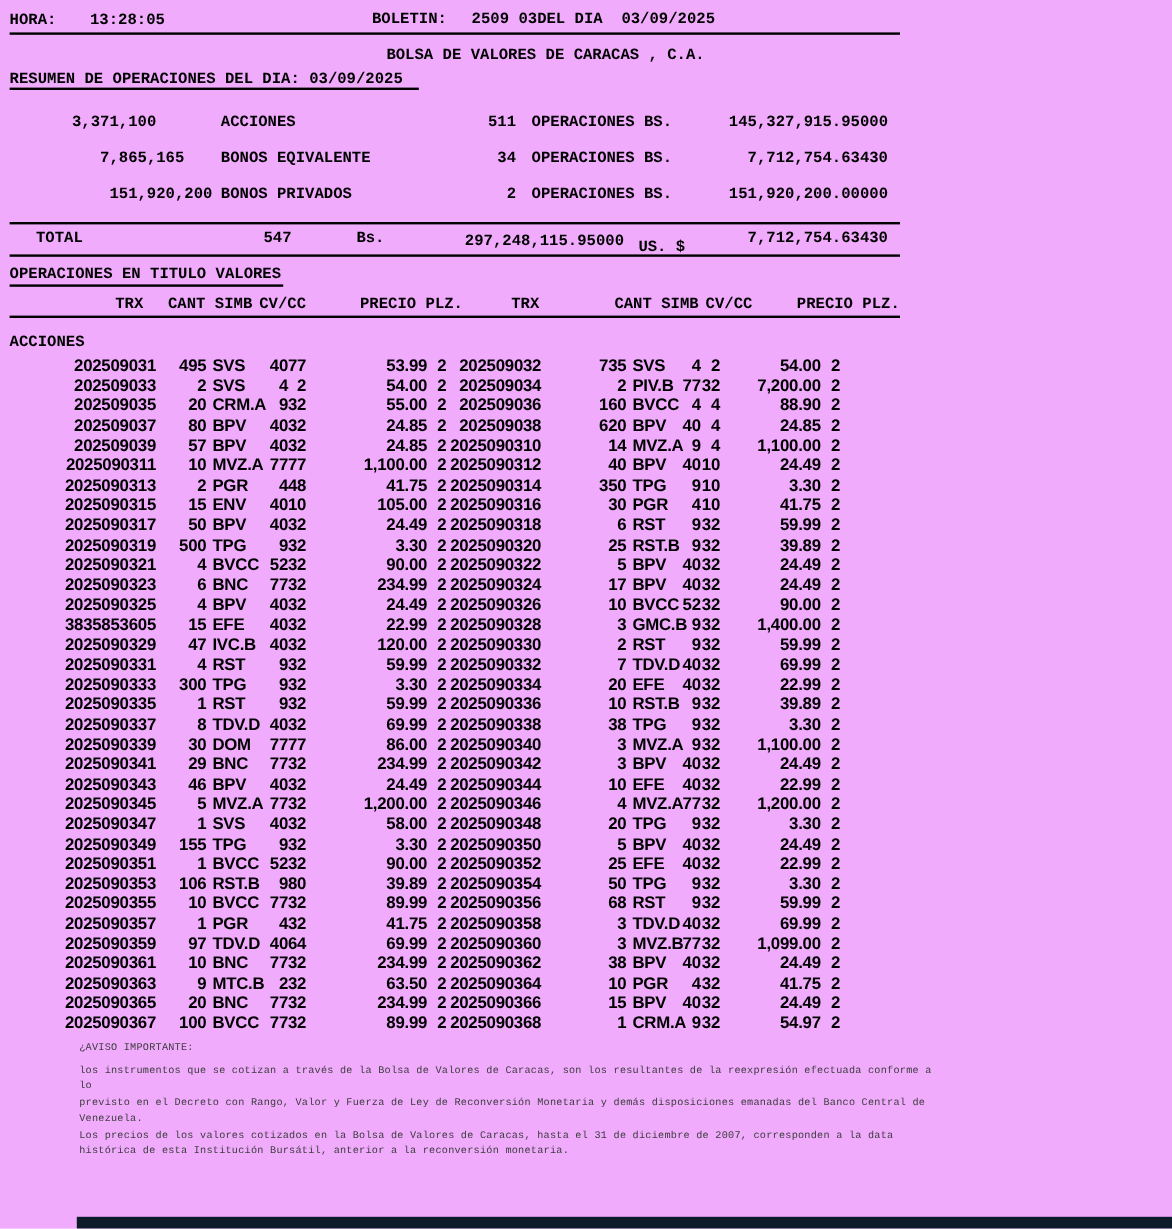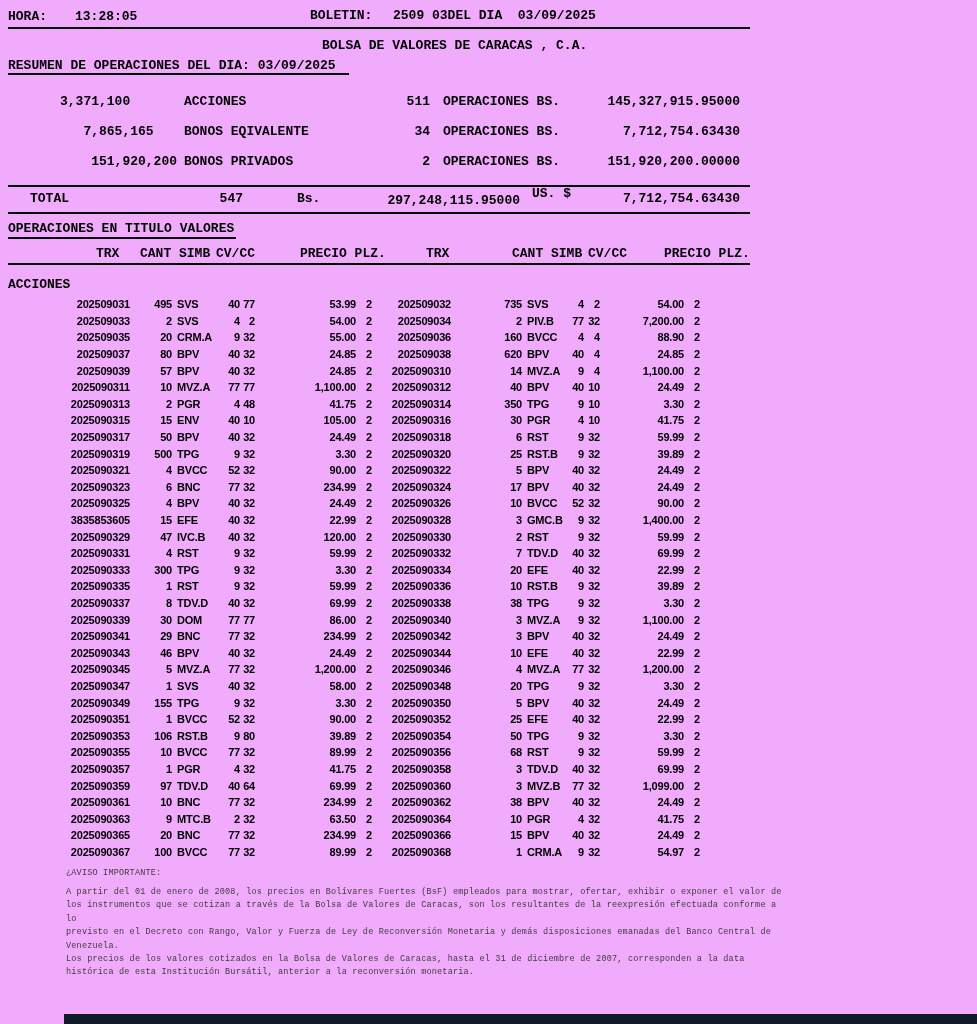--- a/index.html
+++ b/index.html
@@ -12,21 +12,21 @@
   .rule{position:absolute;background:#000;}
   
   .sumrow span{position:absolute;white-space:pre;}
   
   .trades{position:absolute;left:0;top:296px;width:700px;}
   .trow{
     display:grid;
     grid-template-columns:130px 42px 34px 34px 15px 101px 16px 79px 71px 34px 28px 16px 84px 16px;
     height:16.6px;align-items:center;
     font-family:"Liberation Sans","DejaVu Sans",sans-serif;
-    font-size:11px;font-weight:700;letter-spacing:-0.2px;
+    font-size:14px;font-weight:700;letter-spacing:-0.2px;
   }
   .trow .r{text-align:right;}
   .trow .l{text-align:left;padding-left:5px;}
   .colhead{position:absolute;white-space:pre;font-size:13px;}
   .footer-notice{
     position:absolute;left:66px;top:886px;width:720px;
     font-family:"Liberation Mono","DejaVu Sans Mono",monospace;
     font-weight:400;font-size:8.5px;line-height:13.4px;color:#3d3d3d;letter-spacing:0.2px;
   }
   .notice-title{
@@ -73,21 +73,21 @@
     <span style="left:443px;top:154px;">OPERACIONES BS.</span>
     <span style="left:590px;top:154px;width:150px;text-align:right;">151,920,200.00000</span>
   </div>
 
   <div class="rule" style="left:8px;top:185px;width:742px;height:2px;"></div>
   <div class="sumrow">
     <span style="left:30px;top:191px;">TOTAL</span>
     <span style="left:180px;top:191px;width:63px;text-align:right;">547</span>
     <span style="left:297px;top:191px;">Bs.</span>
     <span style="left:372px;top:193px;width:148px;text-align:right;">297,248,115.95000</span>
-    <span style="left:532px;top:186px;">US. $</span>
+    <span style="left:532px;top:198px;">US. $</span>
     <span style="left:600px;top:191px;width:140px;text-align:right;">7,712,754.63430</span>
   </div>
   <div class="rule" style="left:8px;top:212px;width:742px;height:2px;"></div>
 
   <span class="abs" style="left:8px;top:221px;">OPERACIONES EN TITULO VALORES</span>
   <div class="rule" style="left:8px;top:237px;width:228px;height:2px;"></div>
 
   <span class="colhead" style="left:96px;top:246px;">TRX</span>
   <span class="colhead" style="left:140px;top:246px;">CANT SIMB</span>
   <span class="colhead" style="left:216px;top:246px;">CV/CC</span>
@@ -642,21 +642,20 @@
         <span class="l">CRM.A</span>
         <span class="r">9</span>
         <span class="r">32</span>
         <span class="r">54.97</span>
         <span class="r">2</span>
       </div>
     </div>
 
   <div class="notice-title">¿AVISO IMPORTANTE:</div>
   <div class="footer-notice">
-    <div>A partir del 01 de enero de 2008, los precios en Bolívares Fuertes (BsF) empleados para mostrar, ofertar, exhibir o exponer el valor de</div>
     <div>los instrumentos que se cotizan a través de la Bolsa de Valores de Caracas, son los resultantes de la reexpresión efectuada conforme a lo</div>
     <div>previsto en el Decreto con Rango, Valor y Fuerza de Ley de Reconversión Monetaria y demás disposiciones emanadas del Banco Central de</div>
     <div>Venezuela.</div>
     <div>Los precios de los valores cotizados en la Bolsa de Valores de Caracas, hasta el 31 de diciembre de 2007, corresponden a la data</div>
     <div>histórica de esta Institución Bursátil, anterior a la reconversión monetaria.</div>
   </div>
 
   <div class="bottom-bar"></div>
 
 </div>

